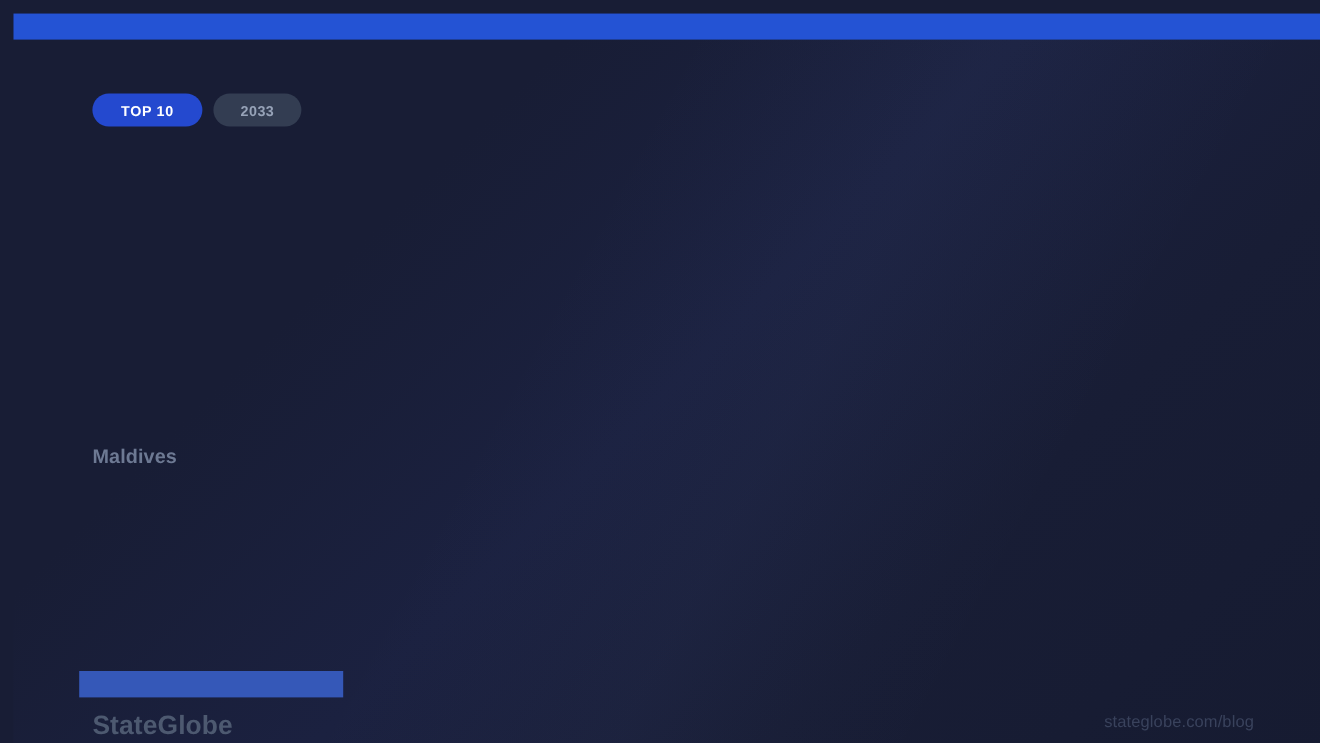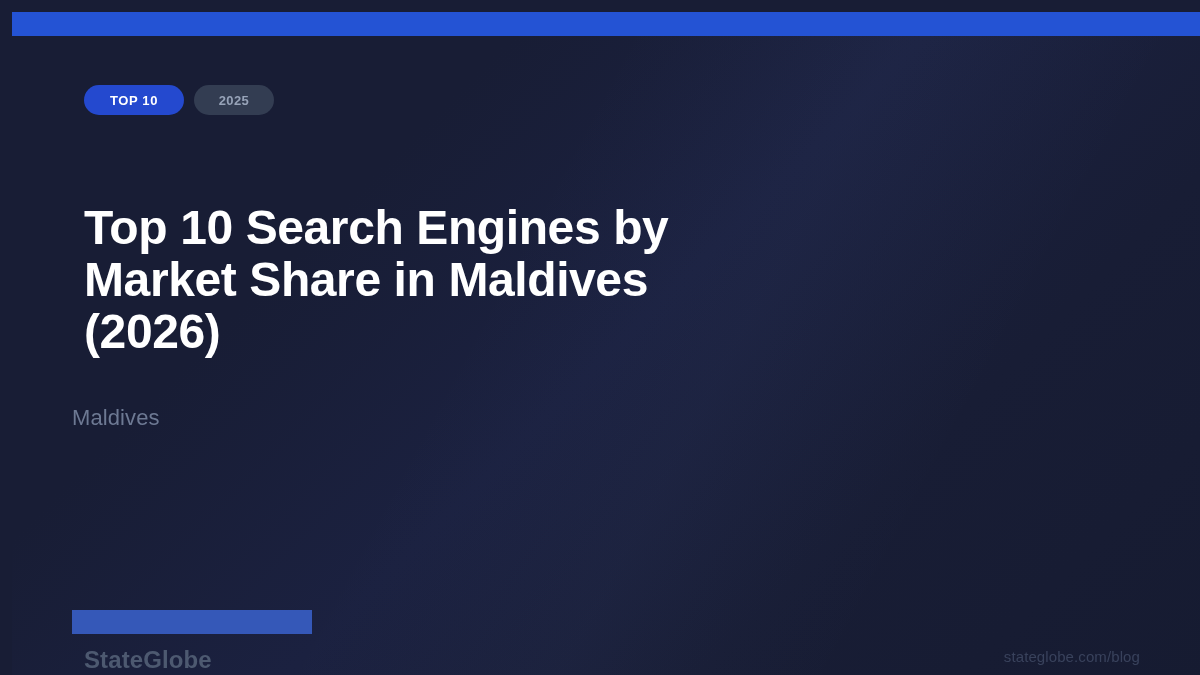--- a/index.html
+++ b/index.html
@@ -102,23 +102,23 @@
     line-height: 52px;
     font-weight: bold;
     color: #ffffff;
     letter-spacing: -0.4px;
   }
 
   
   .subtitle {
     position: absolute;
     top: 381px;
-    left: 48px;
-    font-size: 22px;
-    font-weight: normal;
+    left: 60px;
+    font-size: 18px;
+    font-weight: bold;
     color: #6d7993;
     letter-spacing: 0.1px;
   }
 
   
   .footer-divider {
     position: absolute;
     left: 60px;
     top: 598px;
     width: 240px;
@@ -151,24 +151,23 @@
 <body>
 
 <div class="canvas">
 
   <div class="sheen"></div>
 
   <div class="accent-bar"></div>
 
   <div class="badge-row">
     <span class="badge badge-primary">TOP 10</span>
-    <span class="badge badge-muted">2025</span>
+    <span class="badge badge-muted">2033</span>
   </div>
 
-  <h1 class="title">Top 10 Search Engines by Market Share in Maldives (2026)</h1>
 
   <div class="subtitle">Maldives</div>
 
   <div class="footer-divider"></div>
 
   <div class="brand">StateGlobe</div>
 
   <div class="site-url">stateglobe.com/blog</div>
 
 </div>

